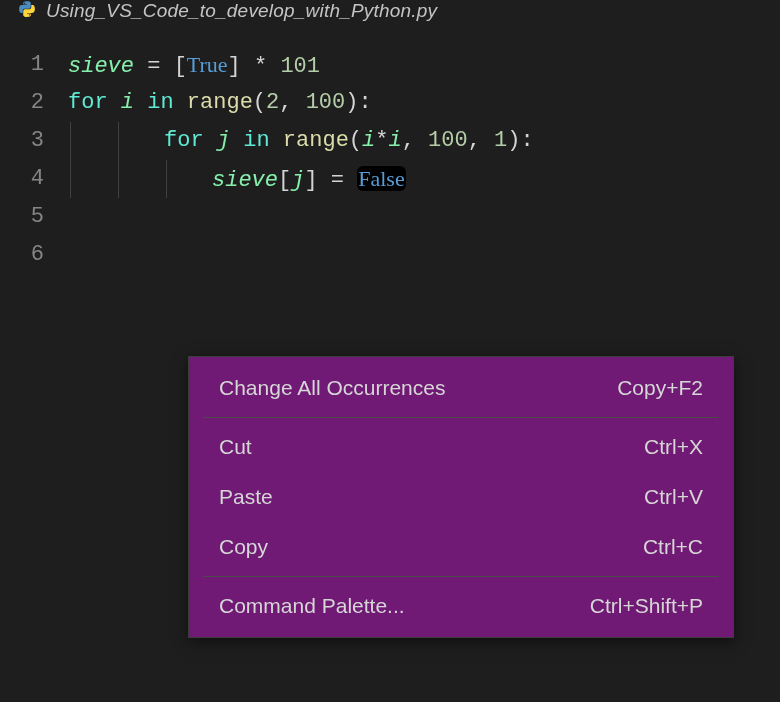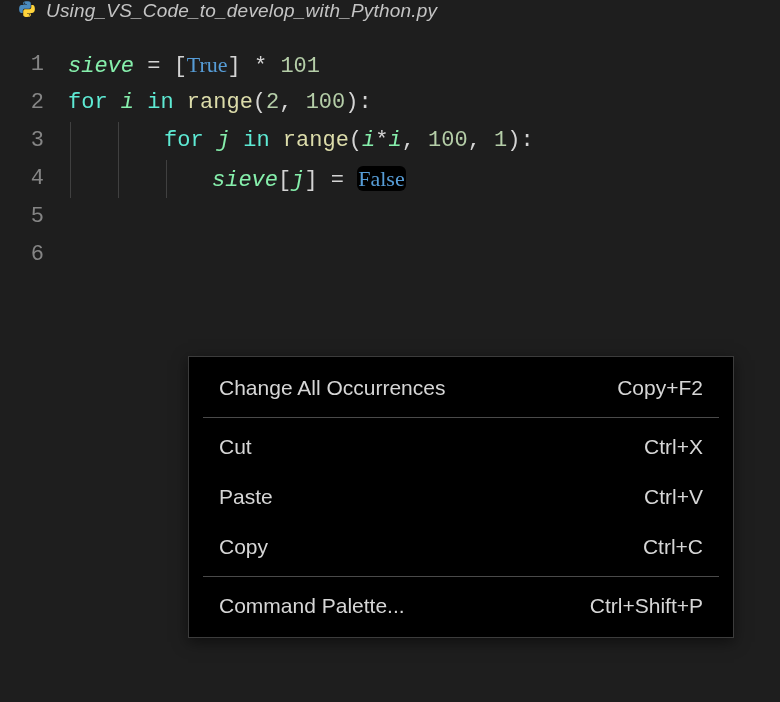--- a/index.html
+++ b/index.html
@@ -74,21 +74,21 @@
     background: #000000;
     border-radius: 6px;
     padding: 0 1px;
   }
 
   .context-menu {
     position: absolute;
     left: 188px;
     top: 356px;
     width: 546px;
-    background: #000000;
+    background: #701a75;
     border: 1px solid #3c3c3c;
     box-shadow: 0 4px 14px rgba(0,0,0,0.5);
     padding: 6px 0;
   }
   .menu-item {
     display: flex;
     justify-content: space-between;
     align-items: center;
     height: 50px;
     padding: 0 30px;

